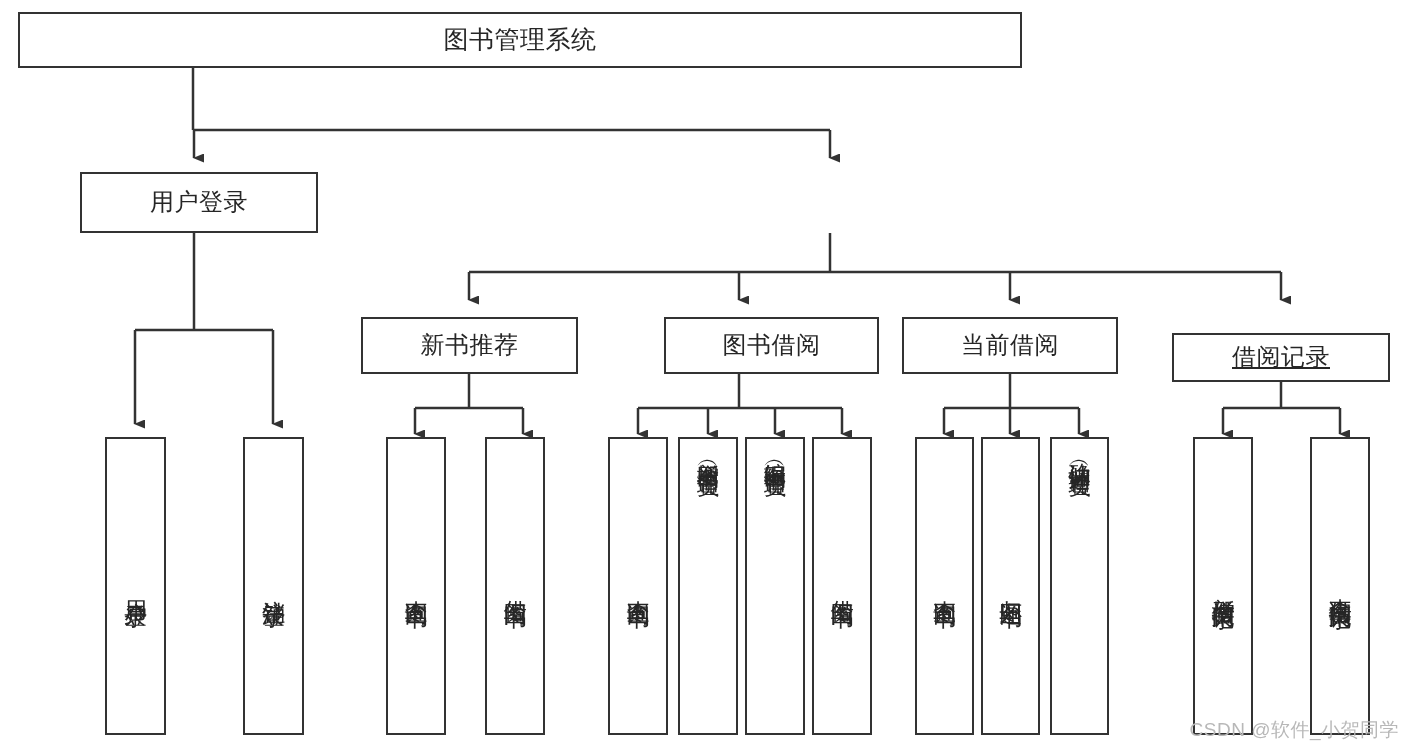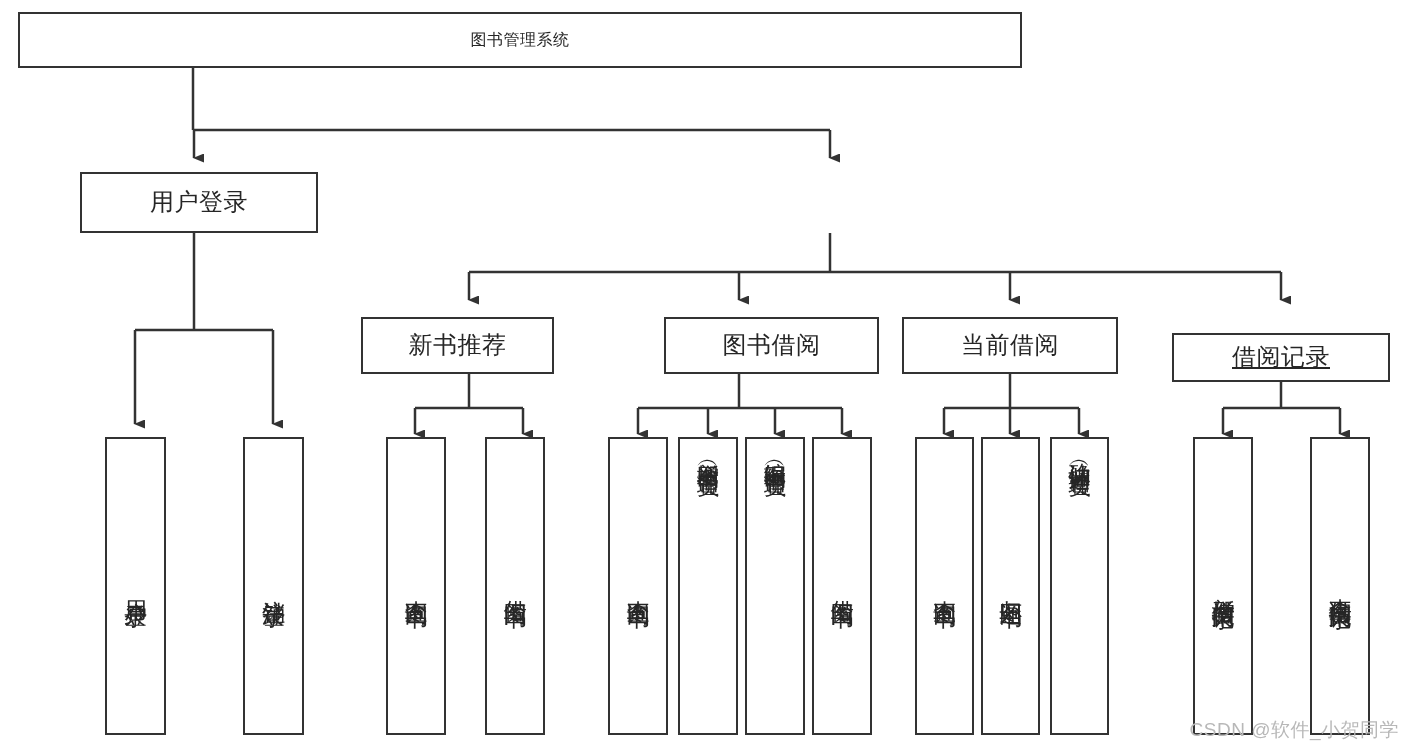--- a/index.html
+++ b/index.html
@@ -40,21 +40,21 @@
     text-align: center;
     line-height: 1.18;
     letter-spacing: 0.5px;
   }
   
   .node.horiz .label {
     font-size: 24px;
     writing-mode: horizontal-tb;
   }
   .node.root .label {
-    font-size: 16px;
+    font-size: 25px;
   }
   
   .node.vert {
     align-items: flex-start;
     justify-content: center;
     padding-top: 6px;
   }
   .node.vert .label {
     writing-mode: vertical-rl;
     text-orientation: upright;
@@ -138,21 +138,21 @@
   </svg>
 
   <div class="node horiz root" style="left:18px; top:12px; width:1004px; height:56px;">
     <span class="label">图书管理系统</span>
   </div>
 
   <div class="node horiz" style="left:80px; top:172px; width:238px; height:61px;">
     <span class="label">用户登录</span>
   </div>
 
-  <div class="node horiz" style="left:361px; top:317px; width:193px; height:57px;">
+  <div class="node horiz" style="left:361px; top:317px; width:217px; height:57px;">
     <span class="label">新书推荐</span>
   </div>
   <div class="node horiz" style="left:664px; top:317px; width:215px; height:57px;">
     <span class="label">图书借阅</span>
   </div>
   <div class="node horiz" style="left:902px; top:317px; width:216px; height:57px;">
     <span class="label">当前借阅</span>
   </div>
   <div class="node horiz" style="left:1172px; top:333px; width:218px; height:49px;text-decoration:underline;">
     <span class="label">借阅记录</span>

